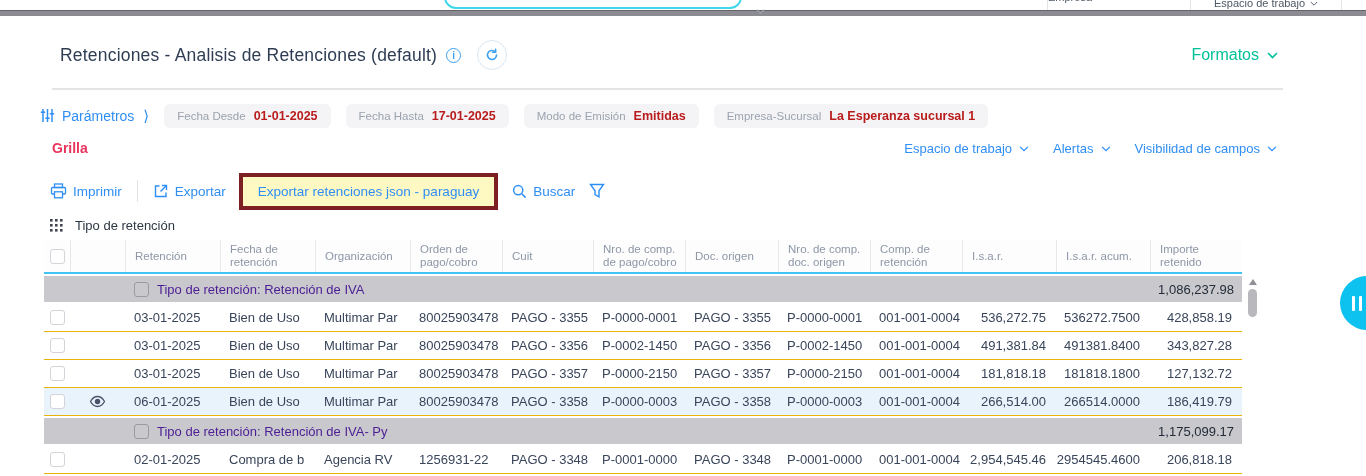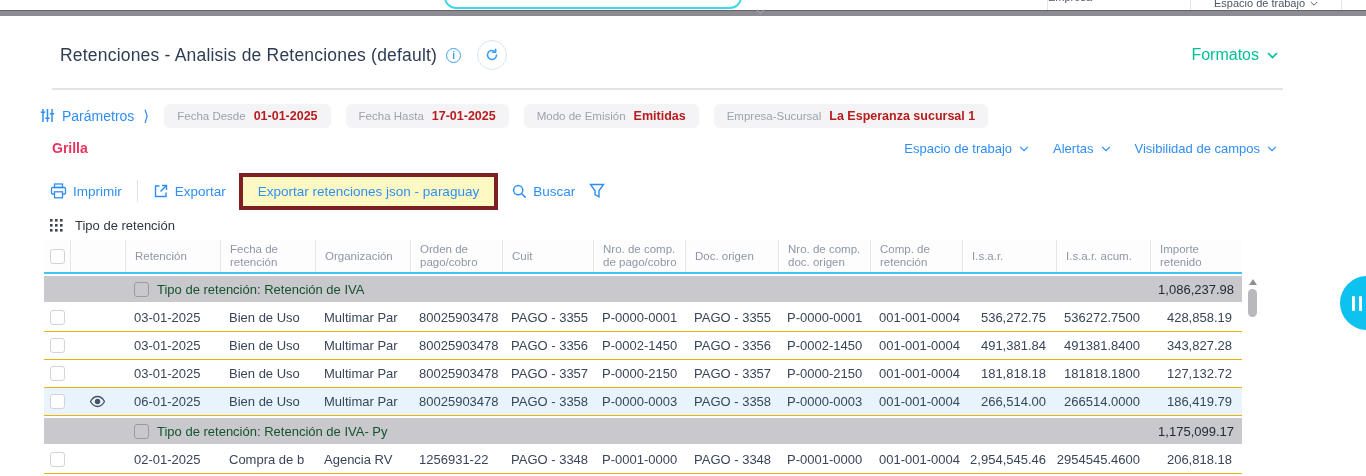--- a/index.html
+++ b/index.html
@@ -76,21 +76,21 @@
   .trow.hl { background: #e9f3fc; }
   .cell { font-size: 13px; color: #39455a; padding-left: 9px; white-space: nowrap;
     overflow: hidden; height: 100%; display: flex; align-items: center; }
   .cell.num { justify-content: flex-end; padding-left: 0; padding-right: 10px; }
   .cell.ccheck { justify-content: center; padding: 0; }
   .cell.ceye { justify-content: center; padding: 0; }
 
   .group-row { height: 26px; margin: 2px 0; background: #c9c9cd; display: flex;
     align-items: center; padding-left: 90px; }
   .group-row .cb { border-color: #9a9aa1; background: transparent; }
-  .group-label { margin-left: 8px; font-size: 13px; color: #14532d; }
+  .group-label { margin-left: 8px; font-size: 13px; color: #4c1d95; }
   .group-total { margin-left: auto; padding-right: 8px; font-size: 13px; color: #232b39; }
 
   .vscroll { position: absolute; left: 1201px; top: 36px; width: 15px; height: 208px; background: #fff; }
   .sb-arrow { width: 0; height: 0; border-left: 4px solid transparent; border-right: 4px solid transparent;
     border-bottom: 6px solid #8f8f96; margin: 3px auto 4px auto; }
   .sb-thumb { width: 9px; height: 28px; background: #b9b9bd; border-radius: 5px; margin: 0 auto; }
 
   .floating-btn { position: absolute; left: 1340px; top: 276px; width: 54px; height: 54px;
     border-radius: 50%; background: #0dc2ee; display: flex; align-items: center; gap: 4px;
     padding-left: 12px; cursor: pointer; }

